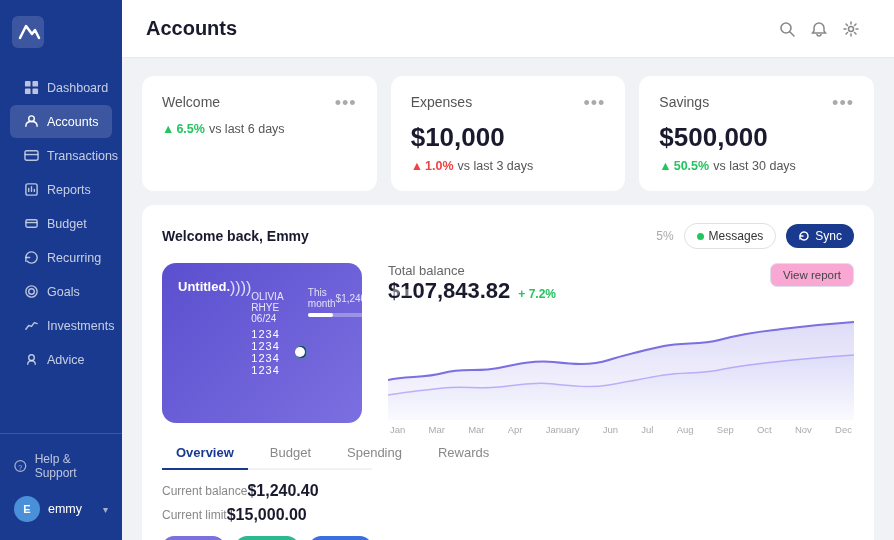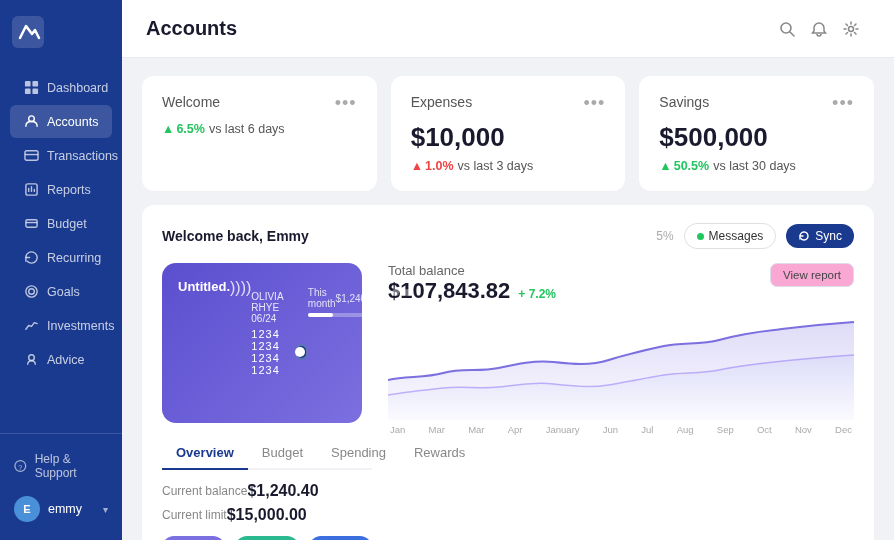--- a/index.html
+++ b/index.html
@@ -78,21 +78,21 @@
     
     .chart-area { flex: 1; }
     .chart-header { display: flex; justify-content: space-between; align-items: flex-start; margin-bottom: 6px; }
     .chart-title { font-size: 13px; color: #666; }
     .chart-value { font-size: 22px; font-weight: 700; color: #1a1a2e; display: flex; align-items: baseline; gap: 8px; }
     .chart-change-pos { font-size: 12px; color: #22c55e; font-weight: 600; }
     .btn-view-report { border: 1.5px solid #dde; background: #f9a8d4; border-radius: 7px; padding: 5px 12px; font-size: 11.5px; cursor: pointer; color: #444; }
     .chart-svg-wrap { width: 100%; height: 110px; }
 
     
-    .tabs-row { display: flex; gap: 0; border-bottom: 2px solid #f0f2f5; margin-top: 14px; }
+    .tabs-row { display: flex; gap: 8px; border-bottom: 2px solid #f0f2f5; margin-top: 14px; }
     .tab { padding: 8px 14px; font-size: 13px; color: #888; cursor: pointer; border-bottom: 2px solid transparent; margin-bottom: -2px; }
     .tab.active { color: #1a3a8f; border-bottom-color: #1a3a8f; font-weight: 600; }
 
     
     .balance-info { margin-top: 12px; display: flex; flex-direction: column; gap: 6px; }
     .balance-row { display: flex; justify-content: flex-start; align-items: center; }
     .balance-label { font-size: 12px; color: #888; }
     .balance-value { font-size: 16px; font-weight: 700; color: #1a1a2e; }
 
     

